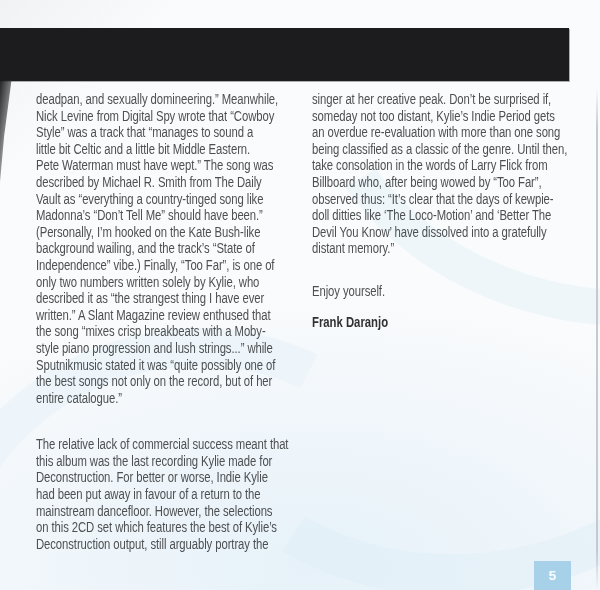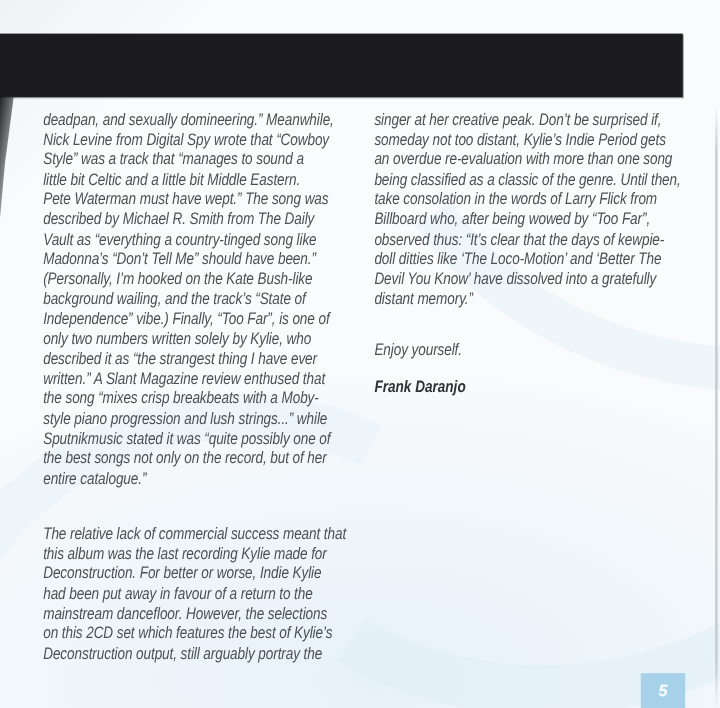--- a/index.html
+++ b/index.html
@@ -10,21 +10,20 @@
     overflow: hidden;
   }
   .page {
     position: relative;
     width: 600px; height: 590px;
     overflow: hidden;
     background:
       radial-gradient(ellipse 820px 430px at 52% 96%, rgba(223,238,248,.75), rgba(223,238,248,0) 65%),
       linear-gradient(135deg, #f1f2f3 0%, #fafbfc 16%),
       #fafbfc;
-    font-style: italic;
   }
   
   .arc {
     position: absolute;
     border-radius: 50%;
     border-style: solid;
     border-color: transparent;
     opacity: .65;
     pointer-events: none;
   }

